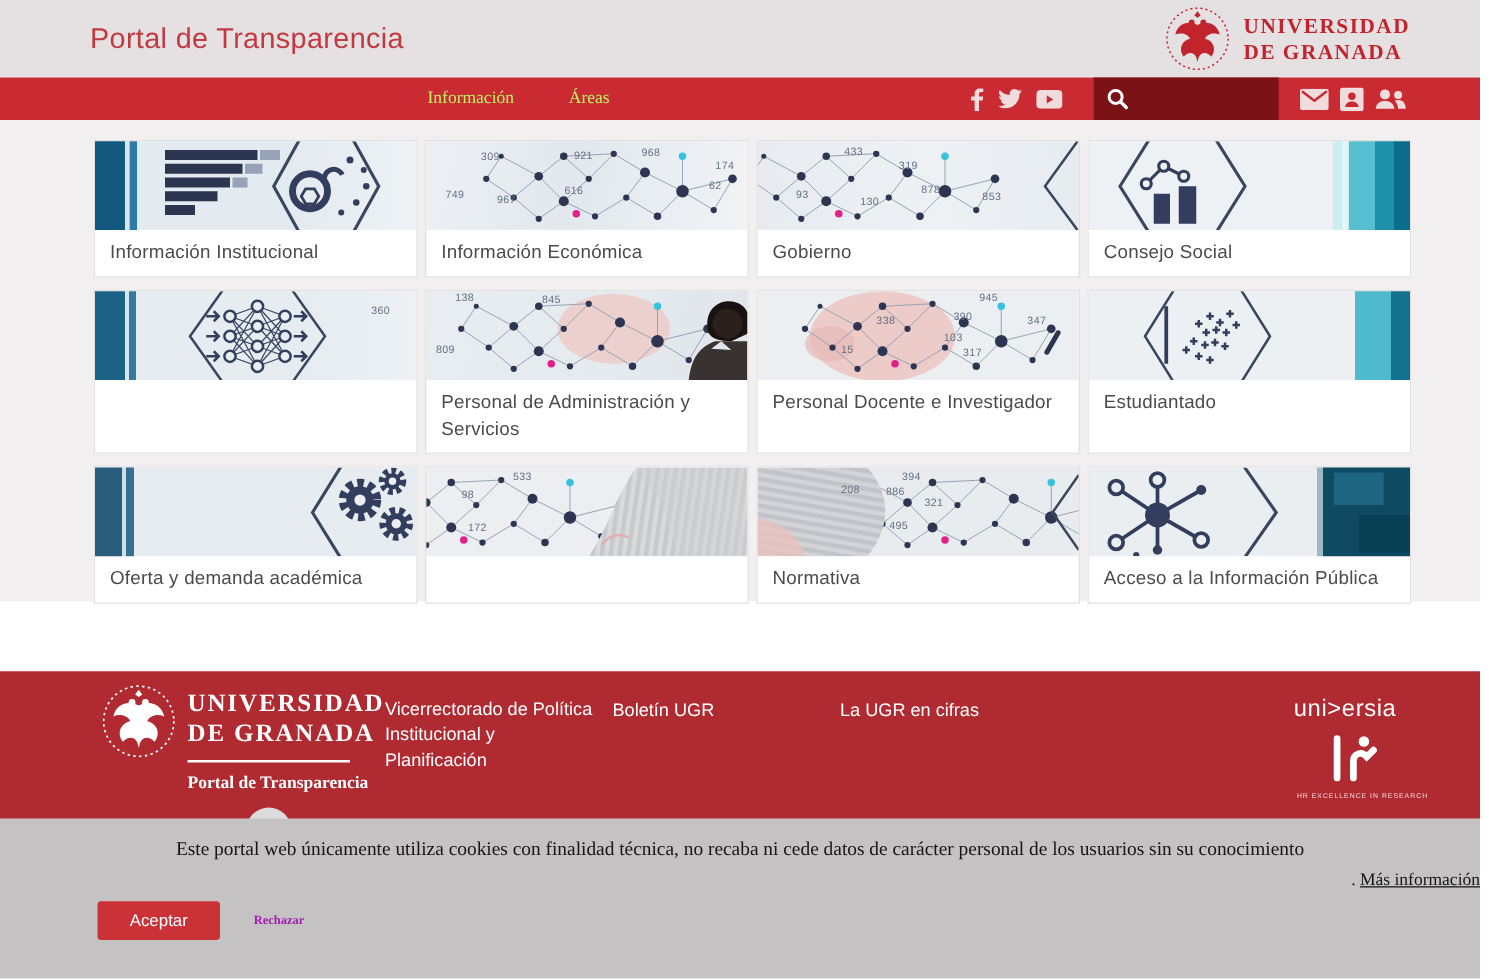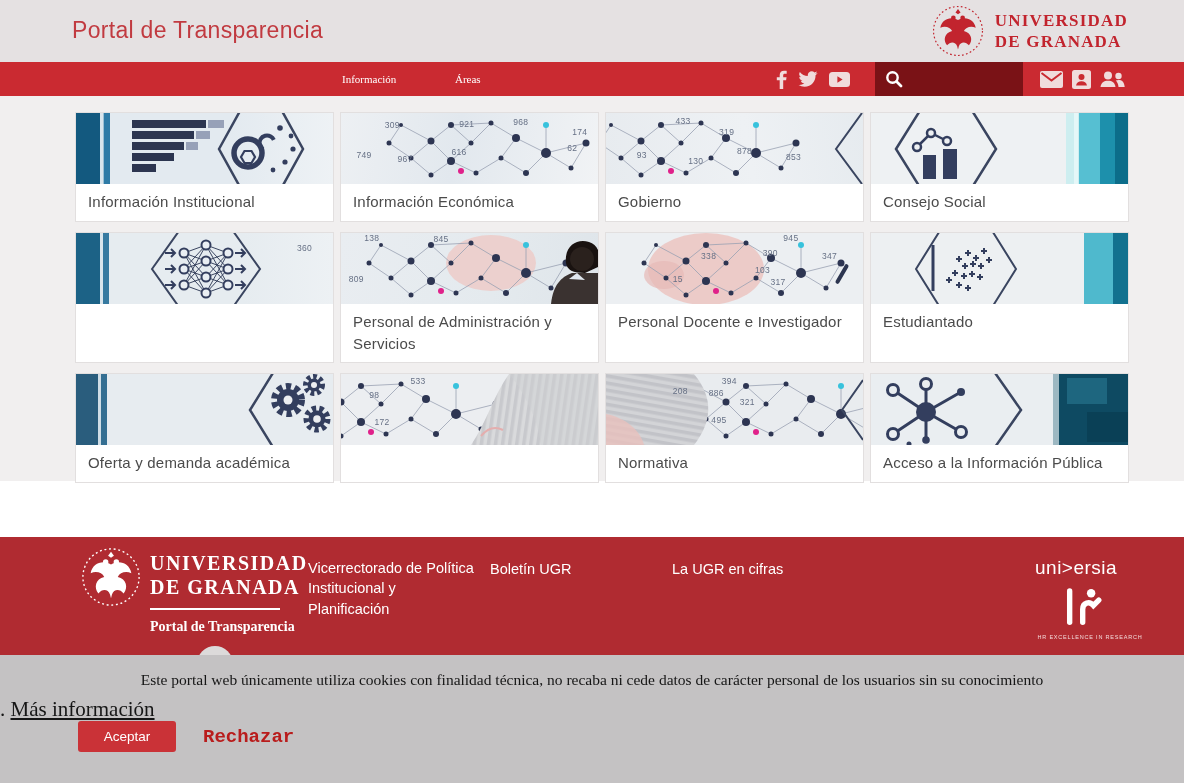--- a/index.html
+++ b/index.html
@@ -9,21 +9,21 @@
 
   
   .header{position:absolute;top:0;left:0;right:0;height:62px;background:#e5e1e2}
   .page-title{position:absolute;left:72px;top:17px;font-size:23px;font-weight:400;color:var(--title-red,#c13a40);letter-spacing:.3px}
   .brand{position:absolute;right:56px;top:4px;display:flex;align-items:center;gap:10px;cursor:pointer}
   .crest{width:54px;height:54px;color:var(--brand-red,#c2242e)}
   .brand-text{font-family:"Liberation Serif",serif;color:var(--brand-red,#c2242e);font-weight:700;font-size:17px;letter-spacing:1.2px;line-height:1.25}
 
   
   .nav{position:absolute;top:62px;left:0;right:0;height:34px;background:var(--nav-red,#ca2a31)}
-  .nav-link{position:absolute;top:0;height:34px;line-height:34px;color:#ffffff;font-family:"Liberation Serif",serif;font-size:11px;text-decoration:none;cursor:pointer}
+  .nav-link{position:absolute;top:0;height:34px;line-height:34px;color:#bef264;font-family:"Liberation Serif",serif;font-size:14px;text-decoration:none;cursor:pointer}
   .nav-link.l1{left:342px}
   .nav-link.l2{left:455px}
   .social{position:absolute;left:776px;top:0;height:34px;display:flex;align-items:center;gap:11px}
   .social svg,.util svg{display:block;cursor:pointer}
   .searchbox{position:absolute;left:875px;top:0;width:148px;height:34px;background:var(--search-maroon,#7a1216);display:flex;align-items:center;padding-left:10px;cursor:pointer}
   .util{position:absolute;left:1040px;top:0;height:34px;display:flex;align-items:center;gap:9px}
 
   
   .content-bg{position:absolute;top:96px;left:0;right:0;height:385px;background:#f1efef}
   .grid{position:absolute;left:75px;top:112px;width:1054px;display:grid;grid-template-columns:repeat(4,259px);column-gap:6px;row-gap:10px}
@@ -56,25 +56,25 @@
   .f-link.b{left:490px;top:22px}
   .f-link.c{left:672px;top:22px}
   .universia{position:absolute;left:1035px;top:20px;font-size:19px;font-weight:400;letter-spacing:.5px;color:#fff;cursor:pointer}
   .hrlogo{position:absolute;left:1062px;top:46px;width:46px;height:48px;cursor:pointer}
   .hr-caption{position:absolute;left:1035px;top:97px;width:110px;text-align:center;font-size:5.5px;letter-spacing:.8px;color:#f3d9d9}
   .scrolltop{position:absolute;left:197px;top:646px;width:36px;height:36px;border-radius:50%;background:#dcdada;z-index:1;cursor:pointer}
 
   
   .cookiebar{position:absolute;top:655px;left:0;right:0;height:128px;background:var(--cookie-gray,#c4c2c3);z-index:5;font-family:"Liberation Serif",serif}
   .cookie-msg{position:absolute;top:16px;left:0;right:0;text-align:center;font-size:15.5px;color:#161616}
-  .cookie-more{position:absolute;top:42px;left:0;right:0;text-align:left;font-size:21px;color:#161616}
+  .cookie-more{position:absolute;top:42px;left:12px;right:0;text-align:right;font-size:14px;color:#161616}
   .cookie-more a{color:#161616;cursor:pointer}
   .cookie-more .u{text-decoration:underline}
   .btn-accept{position:absolute;left:78px;top:66px;width:98px;height:31px;background:var(--accent-red,#ca3237);color:#fff;border:none;border-radius:3px;font-family:"Liberation Sans",sans-serif;font-size:13.5px;cursor:pointer}
-  .btn-reject{position:absolute;left:203px;top:66px;height:31px;background:transparent;color:#b91c1c;border:none;font-family:Liberation Mono, monospace;font-size:19px;font-weight:700;cursor:pointer}
+  .btn-reject{position:absolute;left:203px;top:66px;height:31px;background:transparent;color:#a21caf;border:none;font-family:Liberation Serif, serif;font-size:10px;font-weight:700;cursor:pointer}
 </style>
 </head>
 <body>
 
 <svg width="0" height="0" style="position:absolute" aria-hidden="true">
   <defs>
     <symbol id="crest" viewBox="0 0 64 64">
       <circle cx="32" cy="32" r="29" fill="none" stroke="currentColor" stroke-width="1.4" stroke-dasharray="2 2.8"></circle>
       <g fill="currentColor">
         <path d="M29 10 l3 -4 3 4 -3 2 z"></path>

